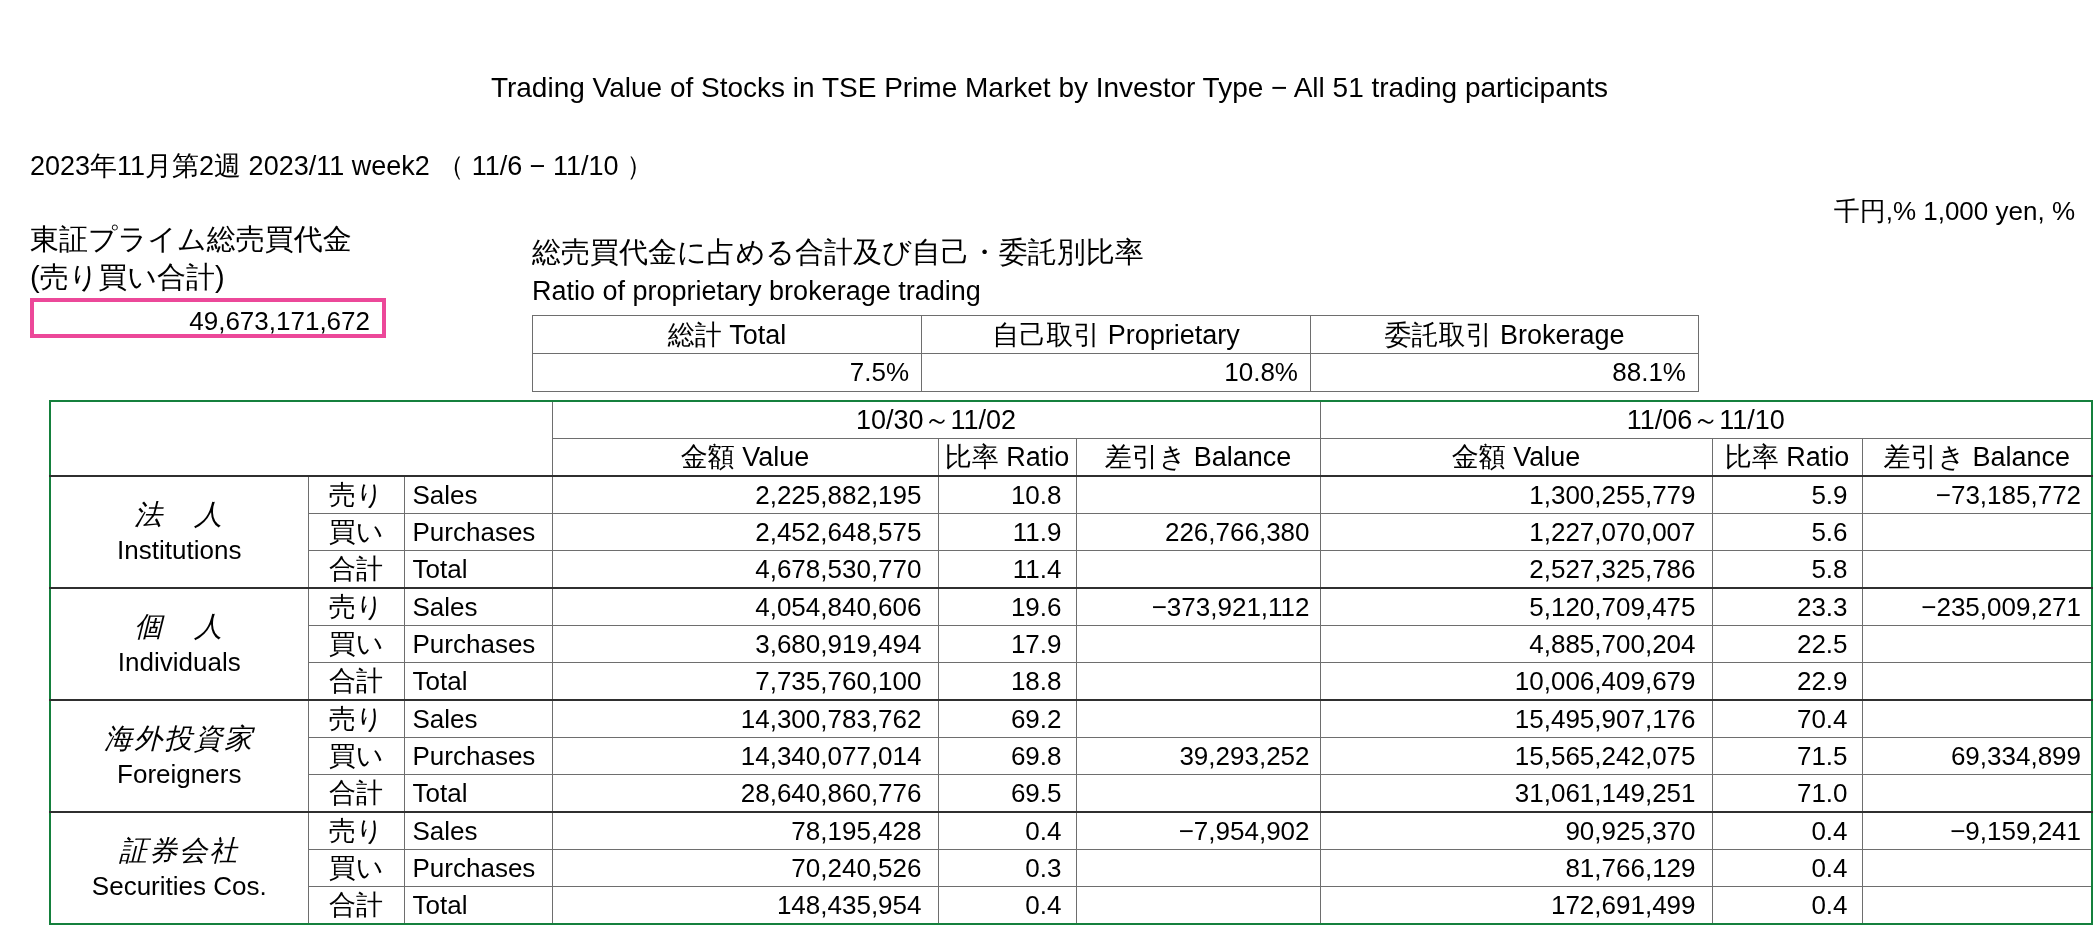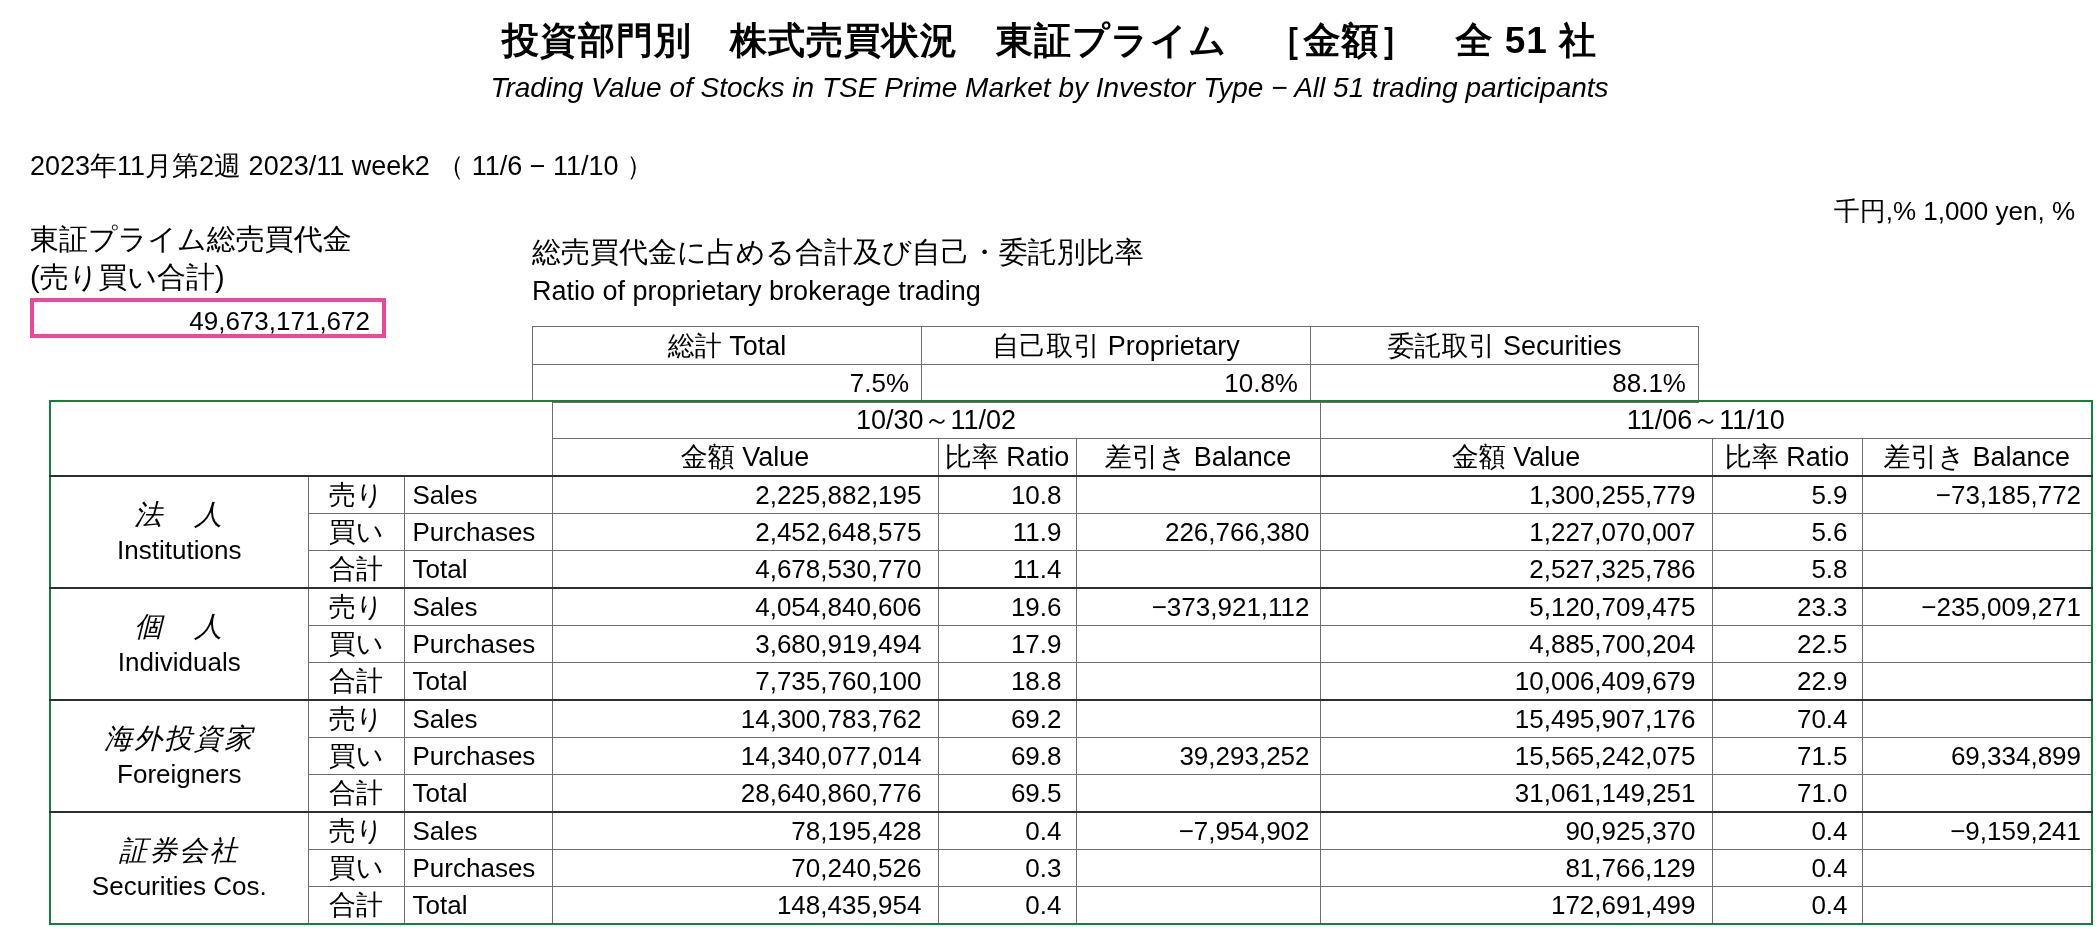--- a/index.html
+++ b/index.html
@@ -15,21 +15,21 @@
   }
 
   
   .title-jp {
     position: absolute; top: 16px; left: 0; width: 100%;
     text-align: center; font-size: 37px; font-weight: bold;
     letter-spacing: 1px;
   }
   .title-en {
     position: absolute; top: 72px; left: 0; width: 100%;
-    text-align: center; font-size: 28px; font-weight: normal; font-style: italic;
+    text-align: center; font-size: 28px; font-weight: normal;
   }
   .dateline {
     position: absolute; top: 148px; left: 30px;
     font-size: 27px;
   }
   .unitnote {
     position: absolute; top: 194px; right: 24px;
     font-size: 26px; text-align: right;
   }
 
@@ -44,21 +44,21 @@
     border: 4px solid #ec4899;
     font-size: 26px; line-height: 38px;
     text-align: right; padding-right: 12px;
   }
 
   
   .ratio-block { position: absolute; top: 232px; left: 532px; width: 1166px; }
   .ratio-block .l-jp { font-size: 29px; line-height: 40px; }
   .ratio-block .l-en { font-size: 27px; line-height: 38px; }
   .ratio-table {
-    margin-top: 16px;
+    margin-top: 5px;
     border-collapse: collapse; table-layout: fixed;
     width: 1166px;
     border-radius: 14px;
   }
   .ratio-table th, .ratio-table td {
     border: 1px solid #6e6e6e;
     height: 38px; font-weight: normal; font-size: 27px;
   }
   .ratio-table th { text-align: center; }
   .ratio-table td { text-align: right; padding-right: 12px; font-size: 26px; }
@@ -92,21 +92,20 @@
   .ten { text-align: left; padding-left: 8px; font-size: 26px; }
   .num { text-align: right; padding-right: 16px; }
   .rat { text-align: right; padding-right: 14px; }
   .bal { text-align: right; padding-right: 10px; }
 </style>
 </head>
 <body>
 
 <div class="page">
 
-  <div class="title-jp">投資部門別　株式売買状況　東証プライム　［金額］　全 51 社</div>
   <div class="title-en">Trading Value of Stocks in TSE Prime Market by Investor Type − All 51 trading participants</div>
   <div class="dateline">2023年11月第2週 2023/11 week2 （ 11/6 − 11/10 ）</div>
   <div class="unitnote">千円,%  1,000 yen, %</div>
 
   <div class="total-block">
     <div class="l-jp">東証プライム総売買代金</div>
     <div class="l-jp2">(売り買い合計)</div>
     <div class="total-box">49,673,171,672</div>
   </div>
 
@@ -116,21 +115,21 @@
     <table class="ratio-table">
       <colgroup>
           <col style="width:389px">
           <col style="width:389px">
           <col style="width:388px">
         </colgroup>
       <tbody>
           <tr>
         <th>総計 Total</th>
         <th>自己取引 Proprietary</th>
-        <th>委託取引 Securities</th>
+        <th>委託取引 Brokerage</th>
       </tr>
       <tr>
         <td>7.5%</td>
         <td>10.8%</td>
         <td>88.1%</td>
       </tr>
     </tbody>
       </table>
   </div>
 

